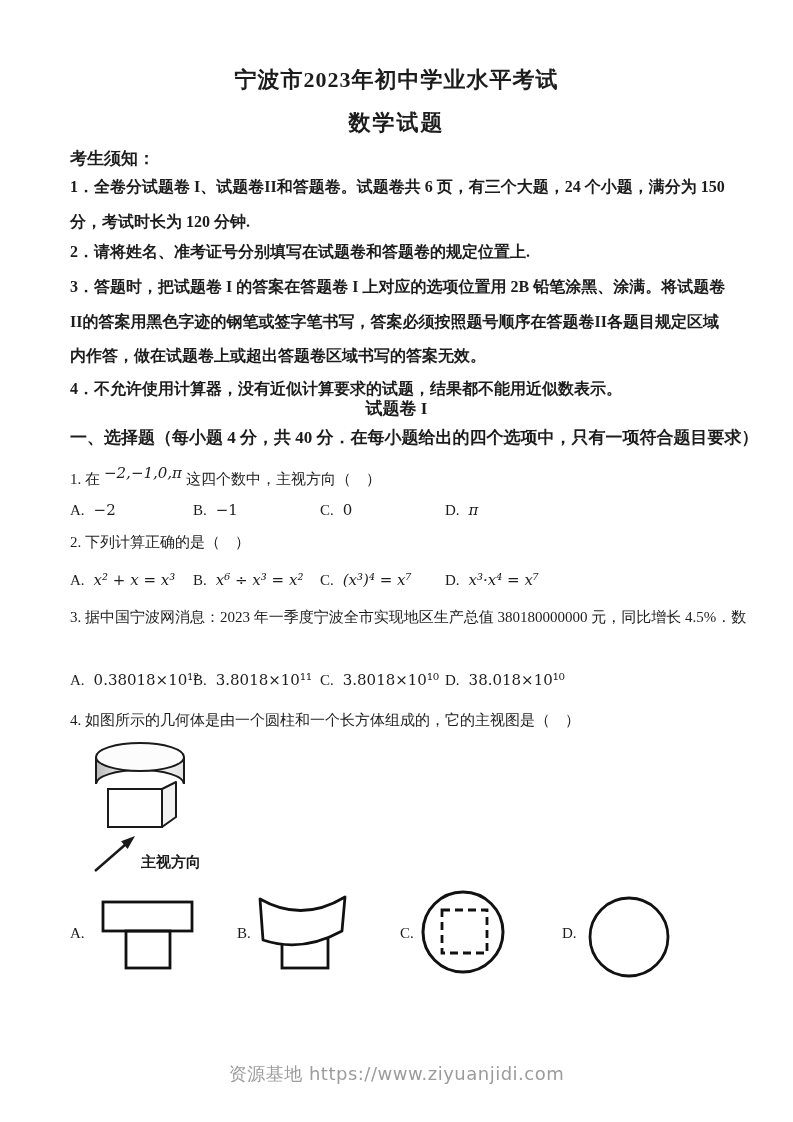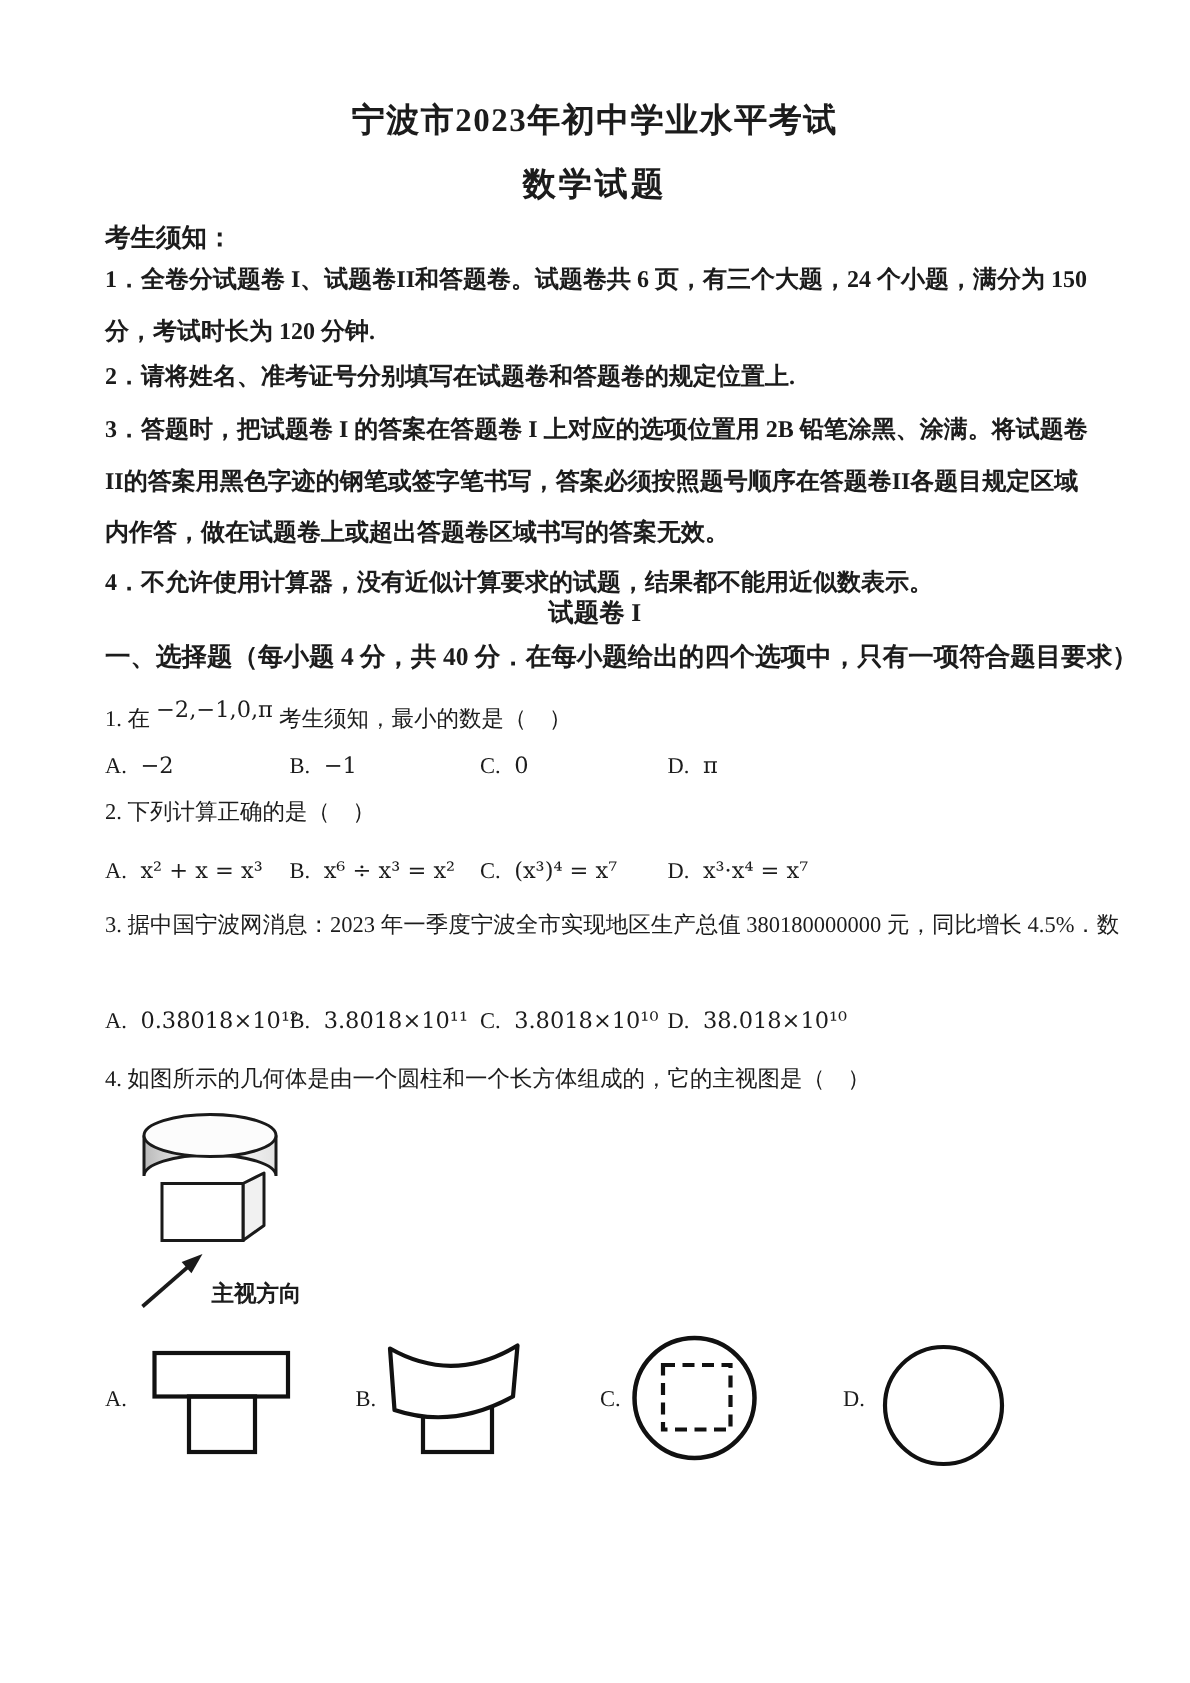--- a/index.html
+++ b/index.html
@@ -15,21 +15,21 @@
     position:absolute;left:70px;width:660px;
     font-size:16px;line-height:22px;white-space:nowrap;
   }
   .center{left:0;width:793px;text-align:center;}
   .bold{font-weight:700;}
   .title{font-size:22px;line-height:30px;letter-spacing:1px;}
   .subtitle{font-size:22px;line-height:30px;letter-spacing:2px;}
   .h17{font-size:17px;line-height:24px;}
   .q{font-size:15px;line-height:22px;}
   .math{font-family:"DejaVu Serif","Liberation Serif",serif;}
-  .it{}
+  .it{font-style:italic;}
   .raised{position:relative;top:-6px;margin:0 4px;font-size:15px;}
   .optrow .opt{position:absolute;top:0;}
   .c1{left:0;}  .c2{left:123px;text-align:center;}  .c3{left:250px;}  .c4{left:375px;}
   .ol{margin-right:9px;}
   .q4letter{position:absolute;font-size:15px;line-height:22px;}
   .figsvg{position:absolute;}
   .footer{
     position:absolute;left:0;top:1061px;width:793px;text-align:center;
     font-family:"DejaVu Sans","Liberation Sans",sans-serif;
     font-size:18px;line-height:25px;color:#9c9c9c;letter-spacing:0.5px;
@@ -48,21 +48,21 @@
   <div class="line bold" style="top:211px">分，考试时长为 120 分钟.</div>
   <div class="line bold" style="top:241px">2．请将姓名、准考证号分别填写在试题卷和答题卷的规定位置上.</div>
   <div class="line bold" style="top:276px">3．答题时，把试题卷 I 的答案在答题卷 I 上对应的选项位置用 2B 铅笔涂黑、涂满。将试题卷</div>
   <div class="line bold" style="top:345px">内作答，做在试题卷上或超出答题卷区域书写的答案无效。</div>
   <div class="line bold" style="top:311px">II的答案用黑色字迹的钢笔或签字笔书写，答案必须按照题号顺序在答题卷II各题目规定区域</div>
   <div class="line bold" style="top:378px">4．不允许使用计算器，没有近似计算要求的试题，结果都不能用近似数表示。</div>
 
   <div class="line center bold h17" style="top:397px">试题卷 I</div>
   <div class="line bold h17" style="top:426px">一、选择题（每小题 4 分，共 40 分．在每小题给出的四个选项中，只有一项符合题目要求）</div>
 
-  <div class="line q" style="top:468px"><span>1. 在</span><span class="math it raised">−2,−1,0,π</span><span>考生须知，最小的数是（　）</span></div>
+  <div class="line q" style="top:468px"><span>1. 在</span><span class="math it raised">−2,−1,0,π</span><span>这四个数中，主视方向（　）</span></div>
   <div class="line q optrow" style="top:499px">
     <span class="opt c1"><span class="ol">A.</span><span class="math">−2</span></span>
     <span class="opt c2"><span class="ol">B.</span><span class="math">−1</span></span>
     <span class="opt c3"><span class="ol">C.</span><span class="math">0</span></span>
     <span class="opt c4"><span class="ol">D.</span><span class="math it">π</span></span>
   </div>
 
   <div class="line q" style="top:531px">2. 下列计算正确的是（　）</div>
   <div class="line q optrow" style="top:569px">
     <span class="opt c1"><span class="ol">A.</span><span class="math it">x² + x = x³</span></span>
@@ -119,14 +119,15 @@
 
   <svg class="figsvg" style="left:419px;top:889px" width="90" height="90" viewBox="0 0 90 90">
     <circle cx="44" cy="43" r="40" fill="none" stroke="#111" stroke-width="3"></circle>
     <rect x="23" y="21" width="45" height="43" fill="none" stroke="#111" stroke-width="2.8" stroke-dasharray="8 5"></rect>
   </svg>
 
   <svg class="figsvg" style="left:588px;top:895px" width="84" height="84" viewBox="0 0 84 84">
     <circle cx="41" cy="42" r="39" fill="none" stroke="#111" stroke-width="2.8"></circle>
   </svg>
 
+  <div class="footer">资源基地 https://www.ziyuanjidi.com</div>
 
 </div>
 
 </body></html>

